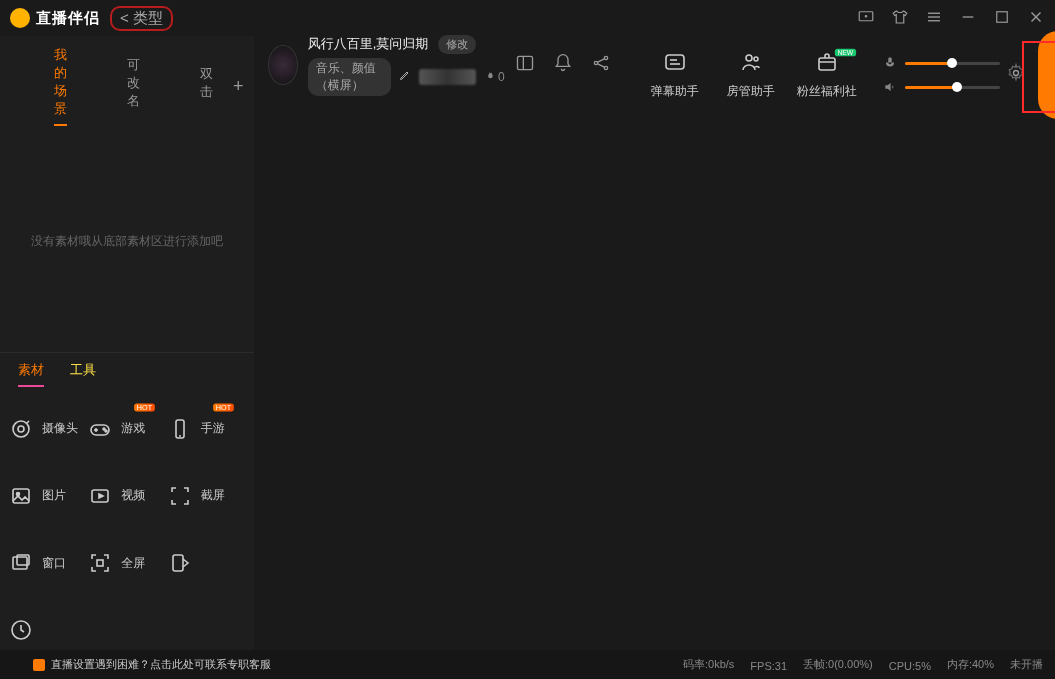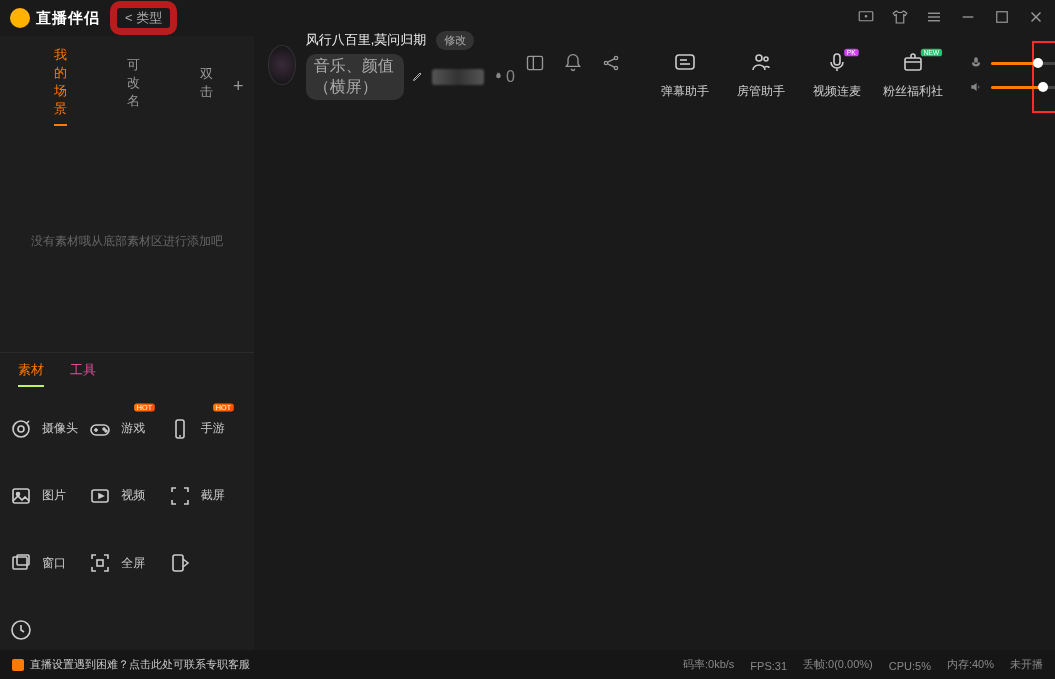--- a/index.html
+++ b/index.html
@@ -2,51 +2,51 @@
 <html><head>
 <meta charset="utf-8">
 <style>
 * { margin: 0; padding: 0; box-sizing: border-box; font-family: "Microsoft YaHei", sans-serif; }
 body { background: #1a1a1a; color: #ccc; width: 1055px; height: 679px; overflow: hidden; position: relative; }
 
 .titlebar { height: 36px; background: #1a1a1a; display: flex; align-items: center; padding: 0 10px; }
 .logo { display: flex; align-items: center; gap: 6px; }
 .logo-icon { width: 20px; height: 20px; background: #ffb300; border-radius: 50%; }
 .logo-text { color: #fff; font-weight: bold; font-size: 15px; letter-spacing: 1px; }
-.type-btn { margin-left: 10px; border: 7px solid #b91c1c; border-radius: 10px; padding: 1px 8px; font-size: 13px; color: #aaa; cursor: pointer; }
+.type-btn { margin-left: 10px; border: 2px solid #b91c1c; border-radius: 10px; padding: 1px 8px; font-size: 15px; color: #aaa; cursor: pointer; }
 .win-controls { margin-left: auto; display: flex; gap: 16px; color: #999; }
 .win-controls span { cursor: pointer; font-size: 14px; }
 
 .body-row { display: flex; height: 614px; }
 
 .sidebar { width: 254px; background: #1e1e1e; display: flex; flex-direction: column; }
 .scene-tabs { display: flex; align-items: center; padding: 10px 14px 6px; gap: 20px; font-size: 13px; }
 .scene-tabs .tab { color: #999; cursor: pointer; padding-bottom: 6px; margin-left: 40px; }
 .scene-tabs .tab.active { color: #ff7a00; border-bottom: 2px solid #ff7a00; }
 .scene-tabs .plus { margin-left: auto; color: #999; font-size: 18px; cursor: pointer; }
 
 .scene-empty { flex: 0 0 auto; height: 220px; display: flex; align-items: center; justify-content: center; color: #666; font-size: 12px; line-height: 1.8; }
 
 .mat-tabs { display: flex; gap: 26px; padding: 8px 18px 4px; font-size: 13px; border-top: 1px solid #2a2a2a; }
-.mat-tabs .tab { color: #ec4899; cursor: pointer; padding-bottom: 6px; }
-.mat-tabs .tab.active { color: #ff7a00; border-bottom: 2px solid #bef264; }
+.mat-tabs .tab { color: #fde047; cursor: pointer; padding-bottom: 6px; }
+.mat-tabs .tab.active { color: #ff7a00; border-bottom: 2px solid #ec4899; }
 
 .mat-grid { padding: 18px 8px 0; display: grid; grid-template-columns: repeat(3, 1fr); row-gap: 28px; overflow: hidden; flex: 1; }
 .mat-item { display: flex; align-items: center; gap: 8px; color: #ccc; font-size: 12px; cursor: pointer; position: relative; }
 .mat-item .mi-icon { width: 26px; height: 26px; display: flex; align-items: center; justify-content: center; }
 .mat-item .mi-icon svg { width: 24px; height: 24px; stroke: #ccc; fill: none; stroke-width: 1.6; }
 .hot-badge { position: absolute; top: -6px; left: 50%; margin-left: 6px; background: linear-gradient(90deg,#ff7a00,#ff4d00); color: #fff; font-size: 8px; padding: 0 3px; border-radius: 3px; transform: scale(.9); }
 
 .main { flex: 1; background: #1a1a1a; display: flex; flex-direction: row; }
 .main-header { height: 58px; display: flex; align-items: center; padding: 0 14px; gap: 10px; }
 .avatar { width: 40px; height: 40px; border-radius: 50%; background: radial-gradient(circle,#3a2a3a,#111); border: 1px solid #333; }
 .title-col { display: flex; flex-direction: column; gap: 4px; }
 .title-row { display: flex; align-items: center; gap: 10px; font-size: 13px; color: #eee; }
 .modify-btn { background: #333; color: #aaa; font-size: 11px; padding: 2px 8px; border-radius: 10px; cursor: pointer; }
-.subtitle-row { display: flex; align-items: center; gap: 8px; font-size: 16px; color: #aaa; }
+.subtitle-row { display: flex; align-items: center; gap: 8px; font-size: 12px; color: #aaa; }
 .pill { background: #333; padding: 2px 8px; border-radius: 10px; }
 .blur-box { width: 90px; height: 16px; background: linear-gradient(90deg,#555,#333,#555); border-radius: 3px; filter: blur(1px); }
 .fire { color: #888; display: flex; align-items: center; gap: 3px; }
 .head-right { margin-left: auto; display: flex; gap: 18px; color: #999; }
 .head-right span { cursor: pointer; }
 
 .preview { flex: 1; background: #000; margin: 0; }
 
 .bottom-bar { height: 78px; display: flex; align-items: center; padding: 0 12px; gap: 6px; position: relative; }
 .bb-item { width: 76px; display: flex; flex-direction: column; align-items: center; gap: 6px; color: #ccc; font-size: 12px; cursor: pointer; position: relative; }
@@ -62,21 +62,21 @@
 .track { width: 95px; height: 3px; background: #444; border-radius: 2px; position: relative; }
 .track .fill { height: 100%; background: #ff7a00; border-radius: 2px; }
 .track .knob { position: absolute; top: -4px; width: 10px; height: 10px; background: #fff; border-radius: 50%; }
 
 .bb-right { margin-left: auto; display: flex; align-items: center; gap: 12px; }
 .gear { color: #999; cursor: pointer; }
 .start-btn { background: #ff7a00; color: #fff; font-size: 14px; padding: 8px 24px; border-radius: 20px; cursor: pointer; border: none; text-decoration: underline; }
 .rec-btn { background: #333; color: #ccc; font-size: 13px; padding: 8px 20px; border-radius: 20px; cursor: pointer; border: none; }
 
 .statusbar { height: 29px; background: #161616; display: flex; align-items: center; padding: 0 12px; font-size: 11px; color: #888; gap: 14px; }
-.sb-help { display: flex; align-items: center; gap: 6px; color: #ccc; cursor: pointer; }
+.sb-help { display: flex; align-items: center; gap: 6px; color: #ccc; cursor: pointer; margin-left: 21px; }
 .sb-help .sp-icon { width: 12px; height: 12px; background: #ff7a00; border-radius: 2px; }
 .sb-right { margin-left: auto; display: flex; gap: 16px; align-items: flex-end; }
 
 .icon-svg { width: 18px; height: 18px; }
 </style>
 </head>
 <body>
 
 <div class="titlebar">
   <div class="logo">
@@ -295,28 +295,20 @@
           <div class="bb-item">
             <span><svg viewBox="0 0 24 24">
                 <circle cx="10" cy="8" r="3"></circle>
                 <path d="M4 20c0-3 3-5 6-5s6 2 6 5"></path>
                 <circle cx="17" cy="9" r="2"></circle>
                 <path d="M15 18c1-2 5-2 5 0"></path>
               </svg></span>
             <span>房管助手</span>
           </div>
           <div class="bb-item">
-            <span class="tag pk">PK</span>
-            <span><svg viewBox="0 0 24 24">
-                <rect x="9" y="4" width="6" height="11" rx="3"></rect>
-                <path d="M6 12a6 6 0 0012 0M12 18v3"></path>
-              </svg></span>
-            <span>视频连麦</span>
-          </div>
-          <div class="bb-item">
             <span class="tag new">NEW</span>
             <span><svg viewBox="0 0 24 24">
                 <rect x="4" y="8" width="16" height="12" rx="2"></rect>
                 <path d="M4 12h16M10 8V6a2 2 0 014 0v2"></path>
               </svg></span>
             <span>粉丝福利社</span>
           </div>
         </div>
       <div class="highlight-box"></div>
 

